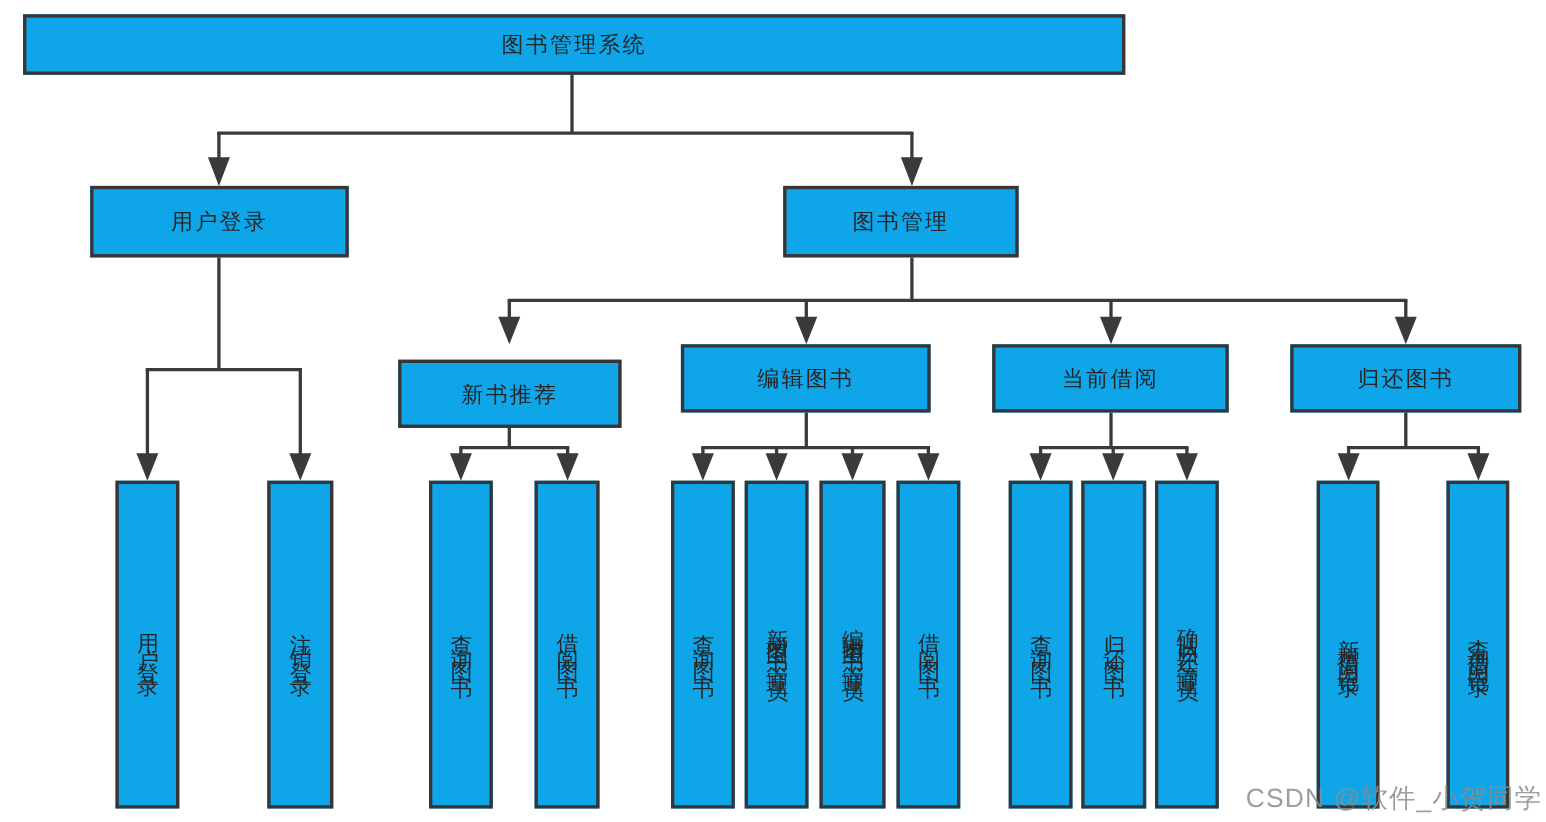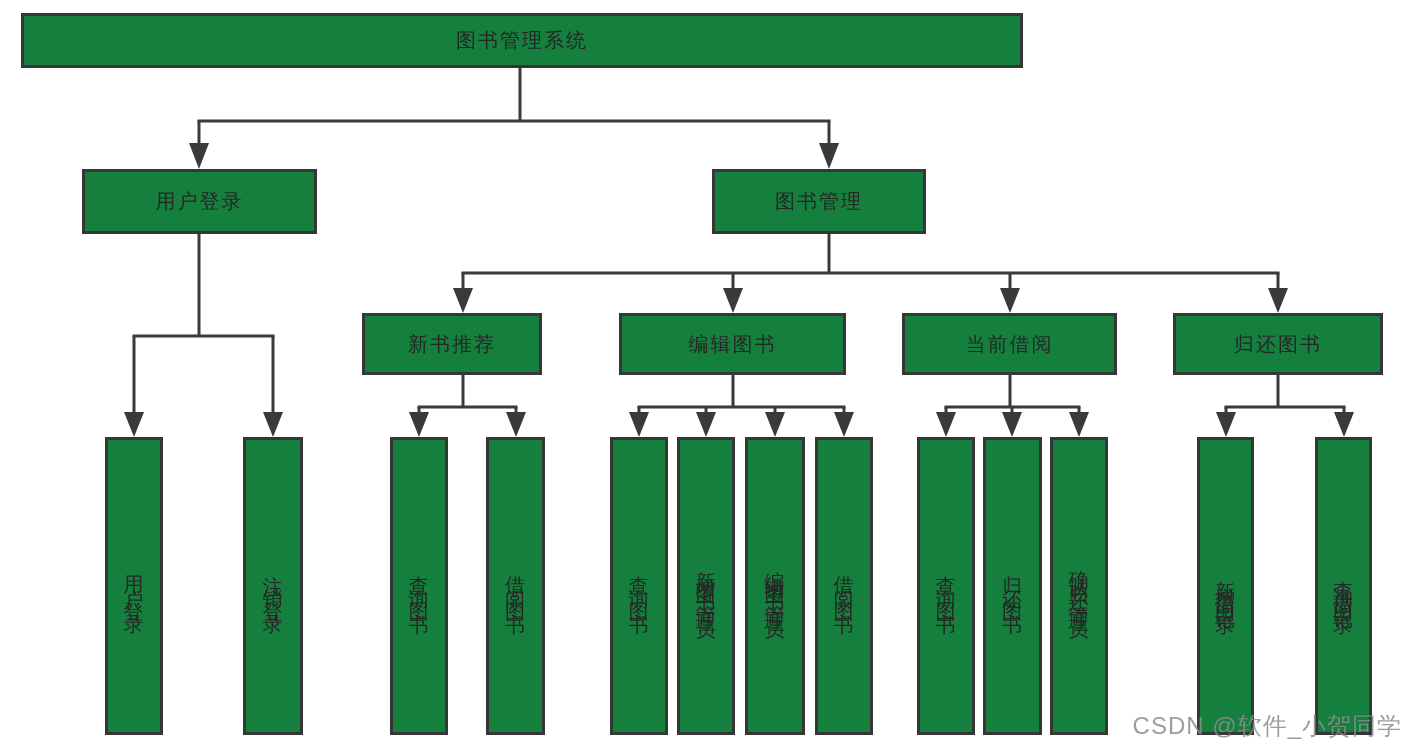--- a/index.html
+++ b/index.html
@@ -14,21 +14,21 @@
   #connectors {
     position: absolute;
     left: 0; top: 0;
     width: 1405px; height: 747px;
     z-index: 1;
   }
   .node {
     position: absolute;
     box-sizing: border-box;
     border: 3px solid #363636;
-    background: #15803d;
+    background: #0ea5e9;
     display: flex;
     align-items: center;
     justify-content: center;
     color: #262626;
     z-index: 2;
   }
   .node.h span {
     font-size: 20px;
     letter-spacing: 2px;
     white-space: nowrap;
@@ -134,21 +134,21 @@
     <span>图书管理系统</span>
   </div>
 
   <div class="node h" style="left:82px;top:169px;width:235px;height:65px">
     <span>用户登录</span>
   </div>
   <div class="node h" style="left:712px;top:169px;width:214px;height:65px">
     <span>图书管理</span>
   </div>
 
-  <div class="node h" style="left:362px;top:313px;width:180px;height:62px">
+  <div class="node h" style="left:362px;top:327px;width:203px;height:62px">
     <span>新书推荐</span>
   </div>
   <div class="node h" style="left:619px;top:313px;width:227px;height:62px">
     <span>编辑图书</span>
   </div>
   <div class="node h" style="left:902px;top:313px;width:215px;height:62px">
     <span>当前借阅</span>
   </div>
   <div class="node h" style="left:1173px;top:313px;width:210px;height:62px">
     <span>归还图书</span>

